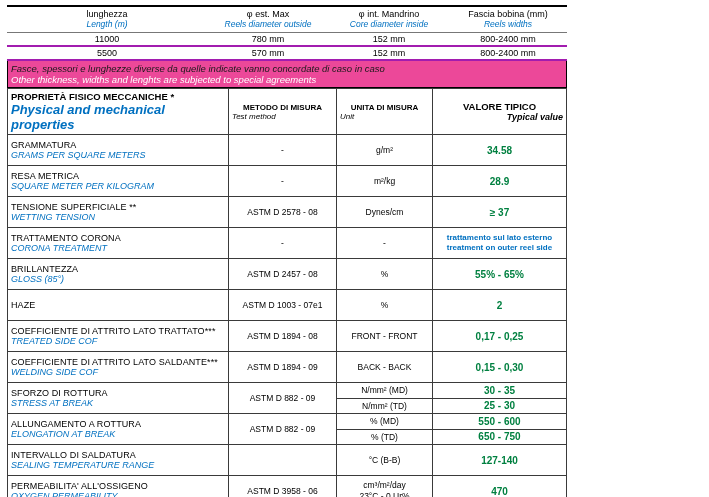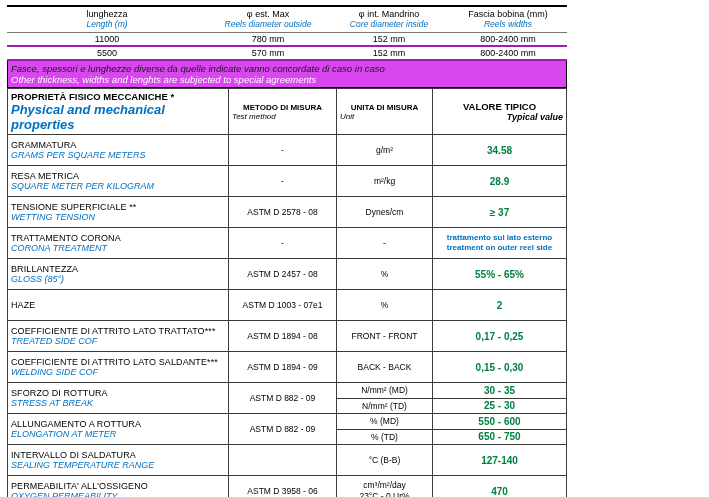--- a/index.html
+++ b/index.html
@@ -10,21 +10,21 @@
   td,th{vertical-align:middle;}
 
   
   .top-table{border-top:2px solid #000;border-bottom:1px solid #555;}
   .top-table th{border-bottom:1px solid #777;padding:2px 2px 3px 2px;text-align:center;font-weight:normal;}
   .top-table td{border-bottom:2px solid #a21caf;padding:1px 2px;text-align:center;font-size:9px;}
   .hdr-it{font-size:9px;color:#000;}
   .hdr-en{font-size:8.5px;color:#0070c0;font-style:italic;}
 
   
-  .notice{background:#d946ef;border:1px solid #000;border-top:none;padding:2px 3px;}
+  .notice{background:#ec4899;border:1px solid #000;border-top:none;padding:2px 3px;}
   .notice-it{font-size:9.5px;font-style:italic;color:#1a1a1a;}
   .notice-en{font-size:9.5px;font-style:italic;color:#ffffff;}
 
   
   .main-table{border:1px solid #000;border-top:1.5px solid #000;border-bottom:2.5px solid #000;}
   .main-table th,.main-table td{border:1px solid #3a3a3a;margin-top:40px;}
   .main-table thead th{padding:2px 3px;font-weight:normal;}
   .th-prop{text-align:left;}
   .th-prop .t1{font-size:9.5px;font-weight:bold;color:#000;}
   .th-prop .t2{font-size:13px;font-style:italic;color:#0070c0;font-weight:bold;}
@@ -219,21 +219,21 @@
         <td class="c value-cell sub">30 - 35</td>
       </tr>
       <tr>
         <td class="c unit-cell sub">N/mm² (TD)</td>
         <td class="c value-cell sub">25 - 30</td>
       </tr>
 
       <tr>
         <td class="prop-cell" rowspan="2">
           <div class="row-it">ALLUNGAMENTO A ROTTURA</div>
-          <div class="row-en">ELONGATION AT METER</div>
+          <div class="row-en">ELONGATION AT BREAK</div>
         </td>
         <td class="c method-cell" rowspan="2">ASTM D 882 - 09</td>
         <td class="c unit-cell sub">% (MD)</td>
         <td class="c value-cell sub">550 - 600</td>
       </tr>
       <tr>
         <td class="c unit-cell sub">% (TD)</td>
         <td class="c value-cell sub">650 - 750</td>
       </tr>
 

